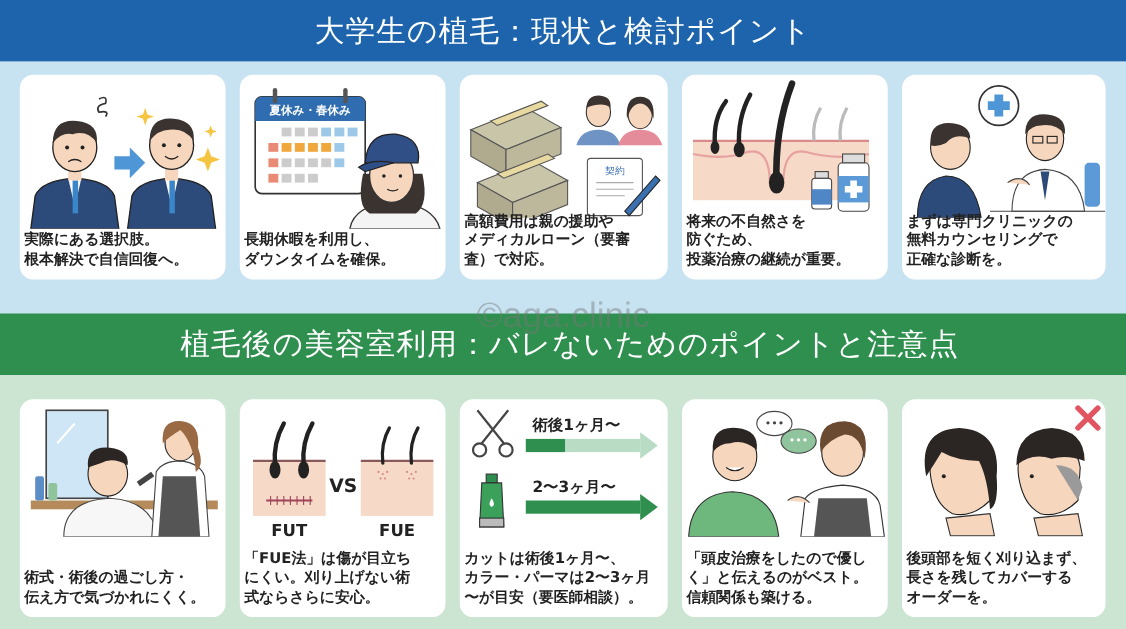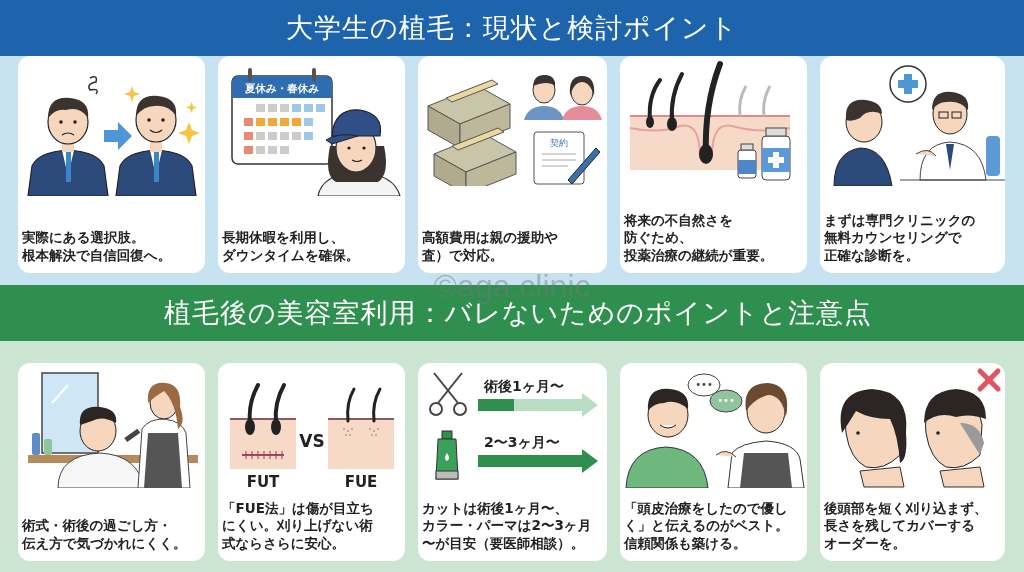--- a/index.html
+++ b/index.html
@@ -8,27 +8,27 @@
 
   .banner { position: absolute; left: 0; width: 1024px; display: flex; align-items: center; justify-content: center; color: #fff; font-weight: normal; letter-spacing: 1px; }
   .banner-top { top: 0; height: 56px; background: #1d64ad; font-size: 27px; }
   .banner-mid { top: 285px; height: 56px; background: #2e8f4e; font-size: 27px; padding-left: 12px; }
 
   .section { position: absolute; left: 0; width: 1024px; }
   .section-top { top: 56px; height: 229px; background: #c7e3f2; }
   .section-bottom { top: 341px; height: 231px; background: #cce5d3; }
 
   .card { position: absolute; background: #fff; border-radius: 12px; overflow: hidden; }
-  .section-top .card { top: 0; height: 217px; }
+  .section-top .card { top: 12px; height: 186px; }
   .section-bottom .card { top: 22px; height: 198px; }
   .c1 { left: 18px; width: 187px; }
   .c2 { left: 218px; width: 187px; }
   .c3 { left: 418px; width: 189px; }
   .c4 { left: 620px; width: 187px; }
-  .c5 { left: 820px; width: 185px; border-radius: 13px; }
+  .c5 { left: 820px; width: 185px; }
 
   .illus { position: absolute; left: 0; top: 0; width: 100%; height: 140px; }
   .section-bottom .illus { height: 120px; }
   .caption { position: absolute; left: 4px; right: 4px; bottom: 8px; text-align: left; font-size: 13.5px; font-weight: bold; color: #222; line-height: 1.32; }
   .caption span { display: block; }
 
   .watermark { position: absolute; top: 268px; left: 0; width: 1024px; text-align: center; font-size: 32px; color: rgba(120,120,120,0.45); font-family: "Liberation Sans", sans-serif; pointer-events: none; }
 </style>
 </head>
 <body>
@@ -142,20 +142,21 @@
 
       <rect x="116" y="76" width="50" height="52" rx="3" fill="#fff" stroke="#555"></rect>
       <text x="141" y="90" text-anchor="middle" font-size="9" fill="#3a70b0">契約</text>
       <line x1="124" y1="98" x2="158" y2="98" stroke="#aaa"></line>
         <line x1="124" y1="104" x2="158" y2="104" stroke="#aaa"></line>
         <line x1="124" y1="110" x2="150" y2="110" stroke="#aaa"></line>
       <path d="M150 124 L178 92 L182 96 L154 128 Z" fill="#3a70b0" stroke="#222"></path>
     </svg>
     <div class="caption">
       <span>高額費用は親の援助や</span>
+      <span>メディカルローン（要審</span>
       <span>査）で対応。</span>
     </div>
   </div>
 
   <div class="card c4">
     <svg class="illus" viewBox="0 0 187 130" style="height:130px">
       <rect x="10" y="60" width="160" height="54" fill="#f6d9c6"></rect>
       <path d="M10 60 L170 60" stroke="#d98a8a" stroke-width="2"></path>
       <path d="M10 72 Q40 78 60 70 Q80 66 80 100 Q86 110 92 100 Q92 66 112 70 Q140 78 170 72" stroke="#e7a1a1" stroke-width="2" fill="none"></path>
       <path d="M30 64 Q28 40 40 24" stroke="#222" stroke-width="4" fill="none" stroke-linecap="round"></path>

